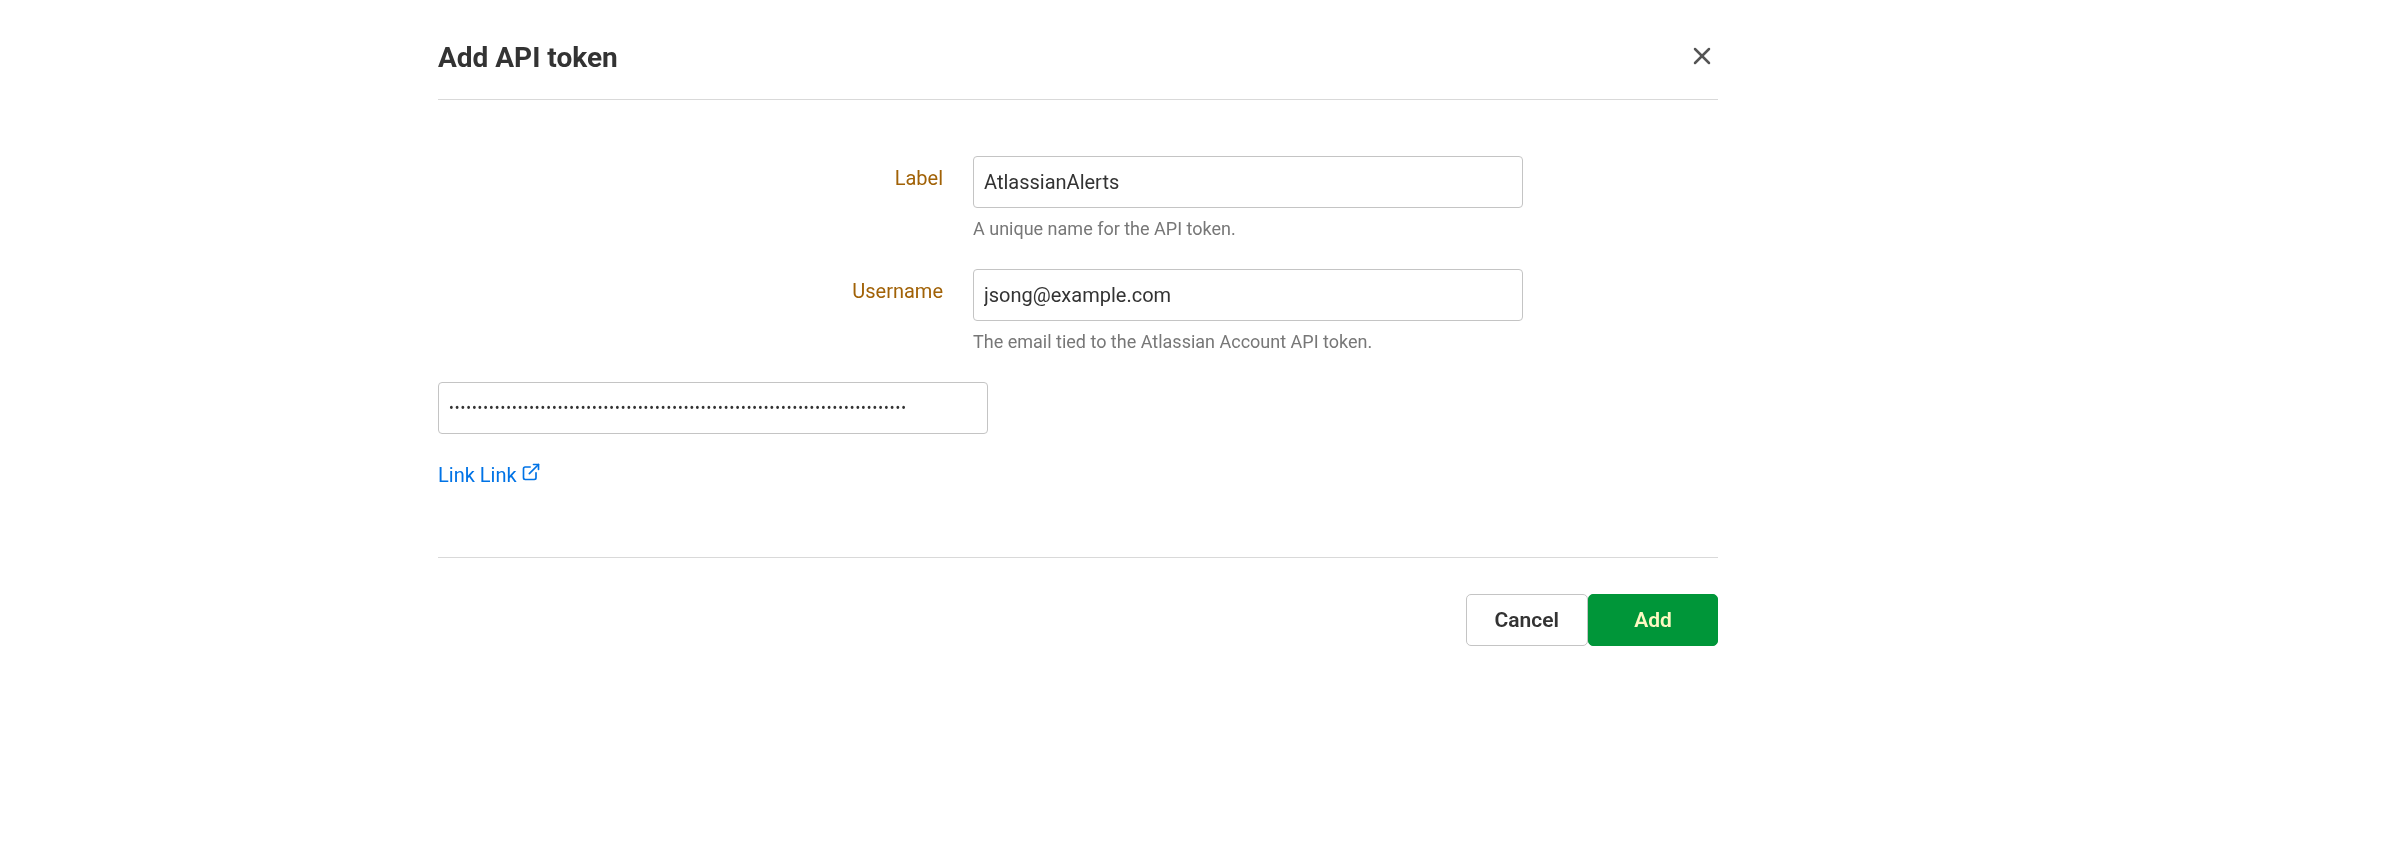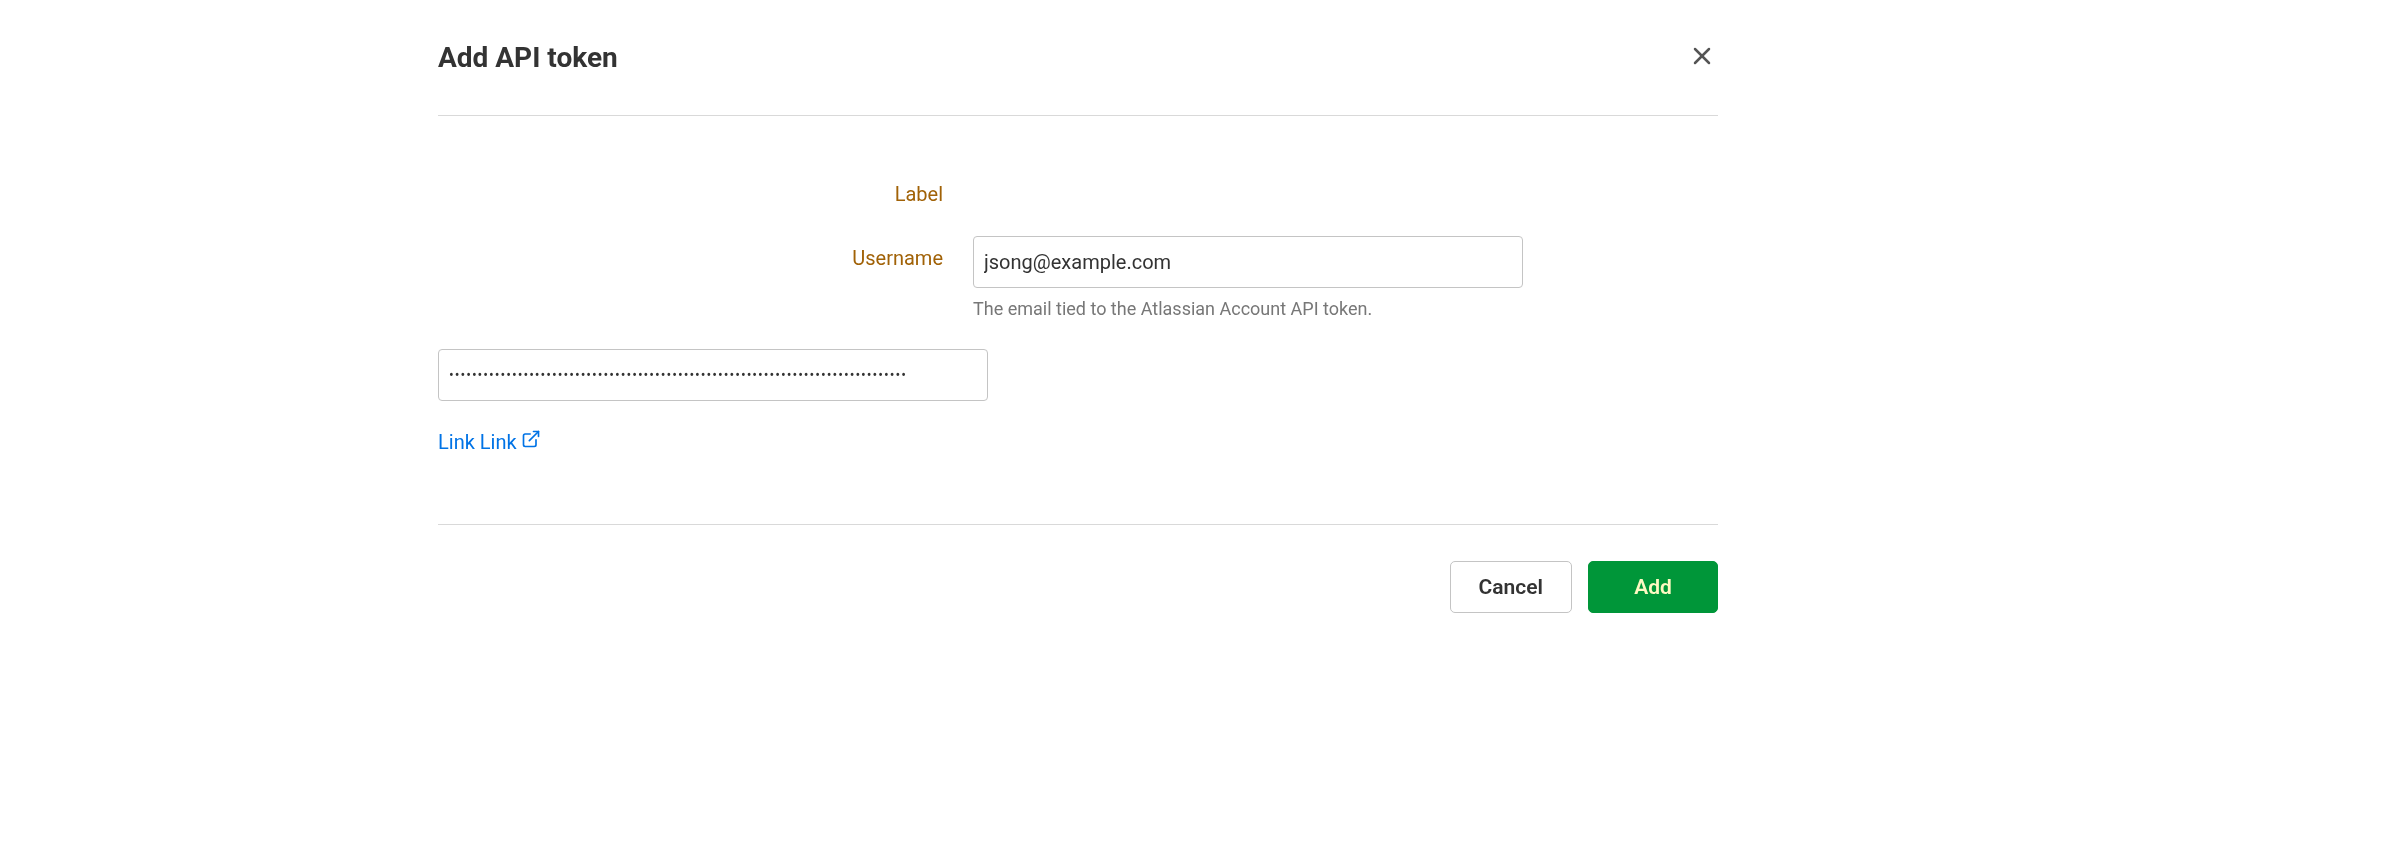--- a/index.html
+++ b/index.html
@@ -18,21 +18,21 @@
     .modal {
       position: absolute;
       left: 438px;
       top: 30px;
       width: 1280px;
     }
     .modal-header {
       display: flex;
       justify-content: space-between;
       align-items: center;
-      padding: 10px 0 40px 0;
+      padding: 10px 0 24px 0;
       border-bottom: 1px solid #d9d9d9;
     }
     .modal-title {
       font-size: 28px;
       font-weight: 700;
       color: #333;
     }
     .close-btn {
       background: none;
       border: none;
@@ -103,21 +103,20 @@
       cursor: pointer;
     }
     .help-link svg {
       width: 20px;
       height: 20px;
     }
     .modal-footer {
       display: flex;
       justify-content: flex-end;
       padding-top: 36px;
-      gap: 16px;
     }
     .btn {
       height: 52px;
       padding: 0 28px;
       font-size: 21px;
       font-weight: 600;
       border-radius: 5px;
       cursor: pointer;
       font-family: inherit;
     }
@@ -147,20 +146,24 @@
           <line x1="19" y1="5" x2="5" y2="19"></line>
         </svg>
       </span>
     </button>
   </div>
 
   <div class="modal-body">
 
     <div class="form-row">
       <label class="form-label">Label</label>
+      <div class="form-control-wrap">
+        <input type="text" class="form-input" value="AtlassianAlerts" style="">
+        <div class="form-hint">A unique name for the API token.</div>
+      </div>
     </div>
 
     <div class="form-row">
       <label class="form-label">Username</label>
       <div class="form-control-wrap">
         <input type="text" class="form-input" value="jsong@example.com" style="">
         <div class="form-hint">The email tied to the Atlassian Account API token.</div>
       </div>
     </div>
 

